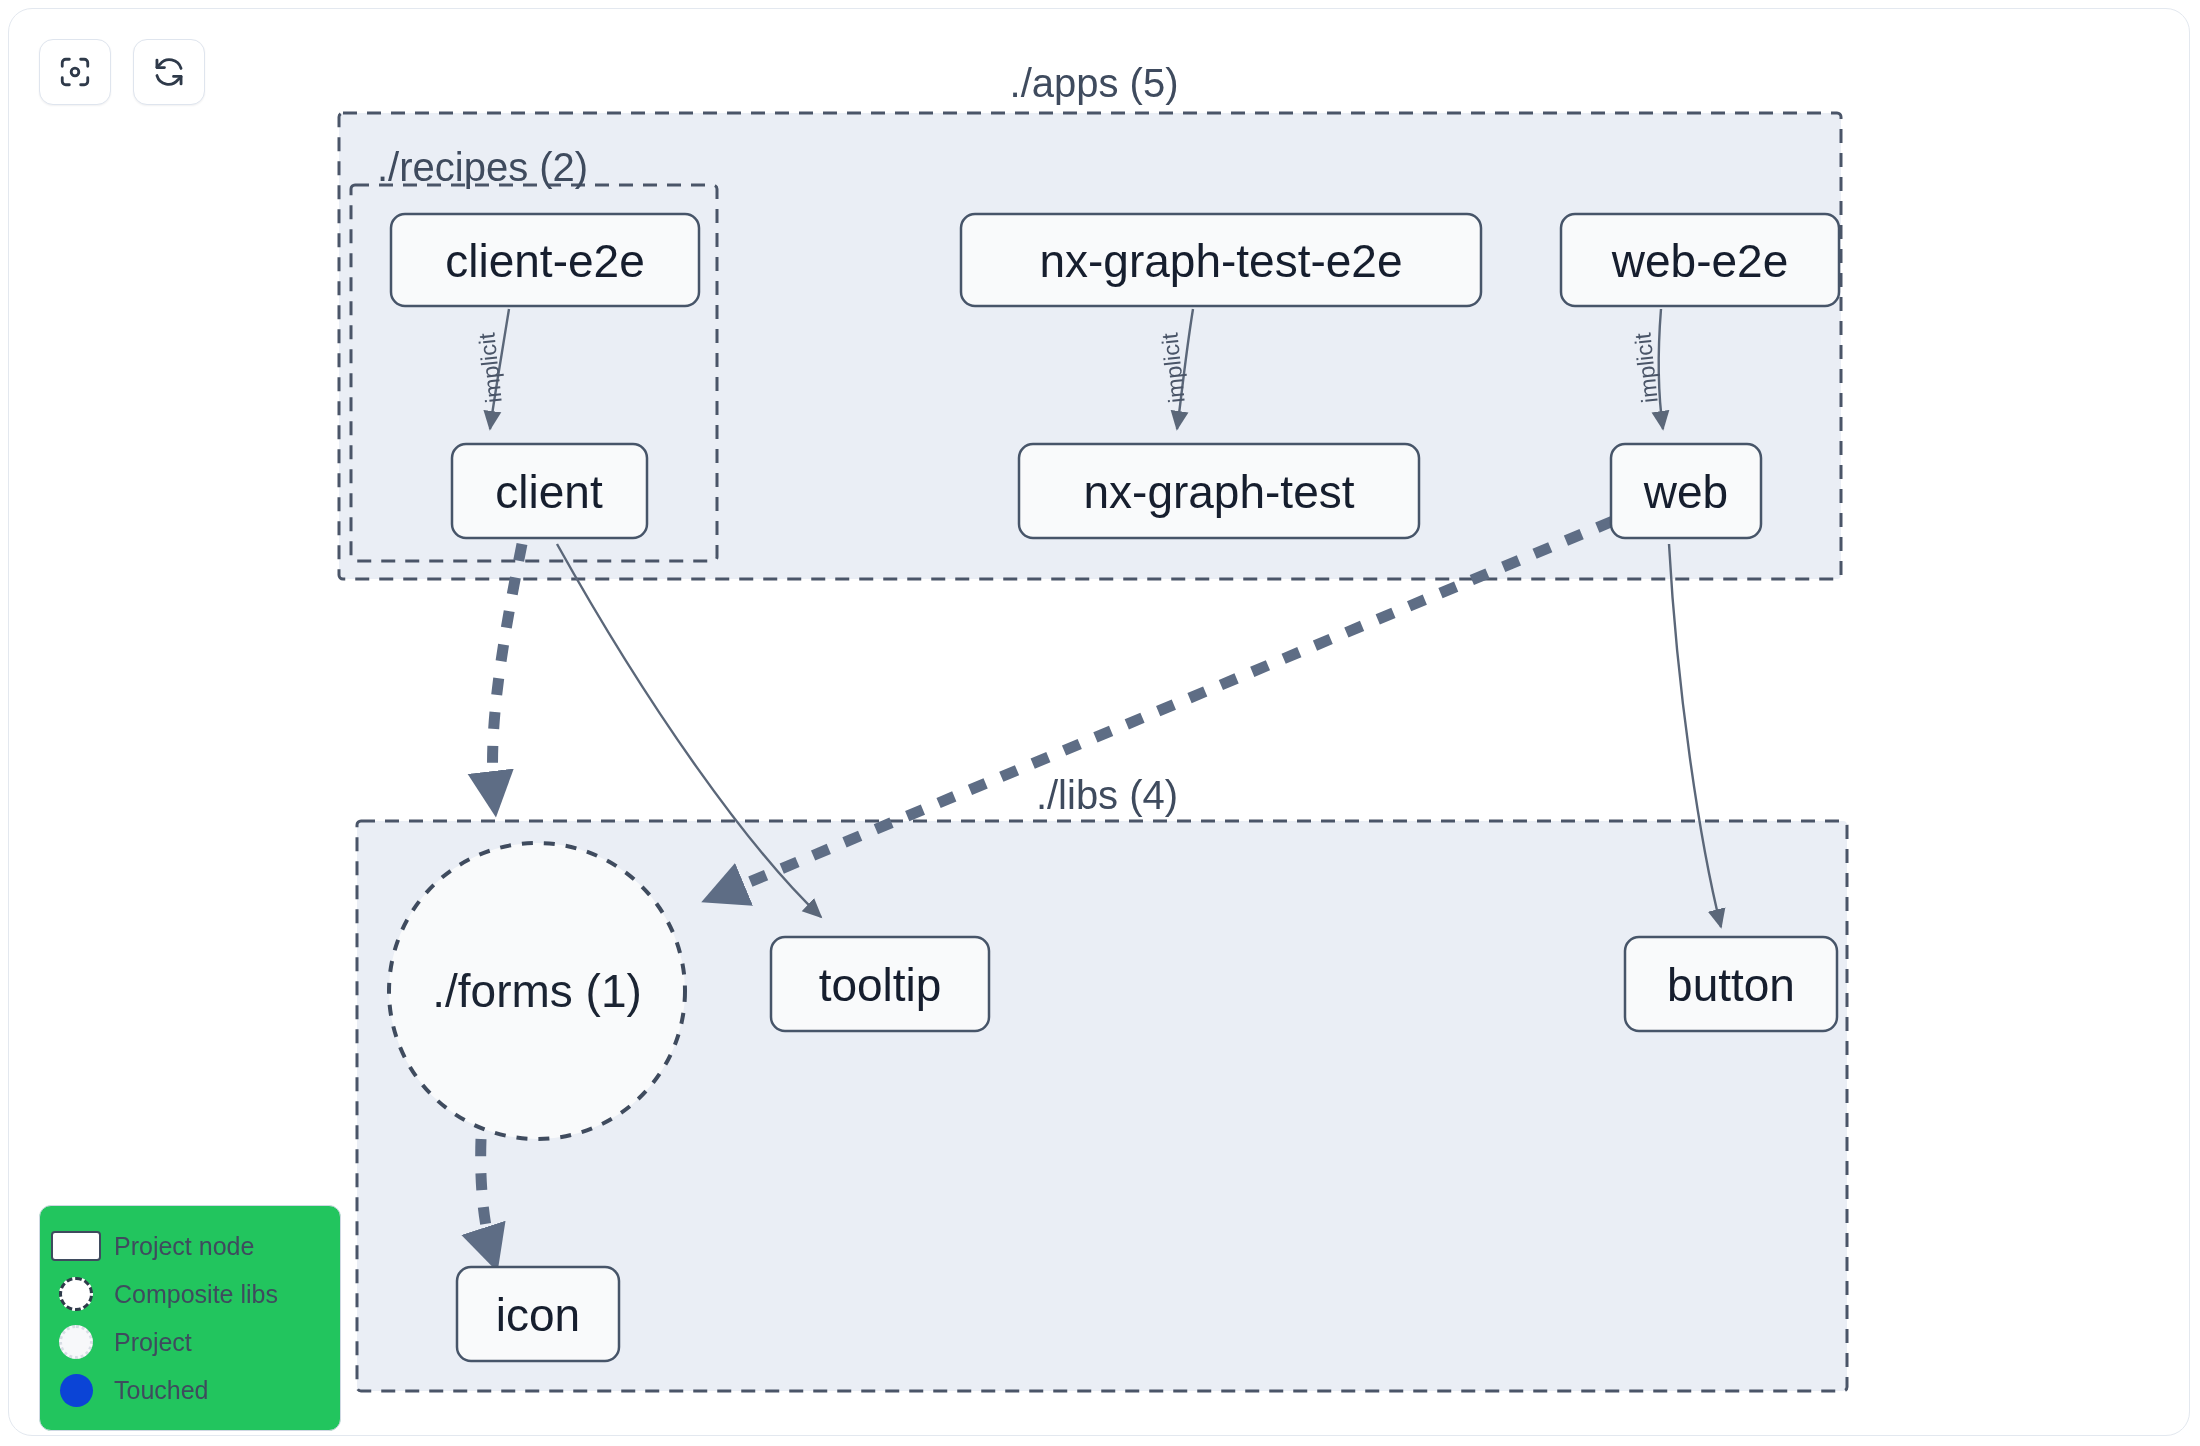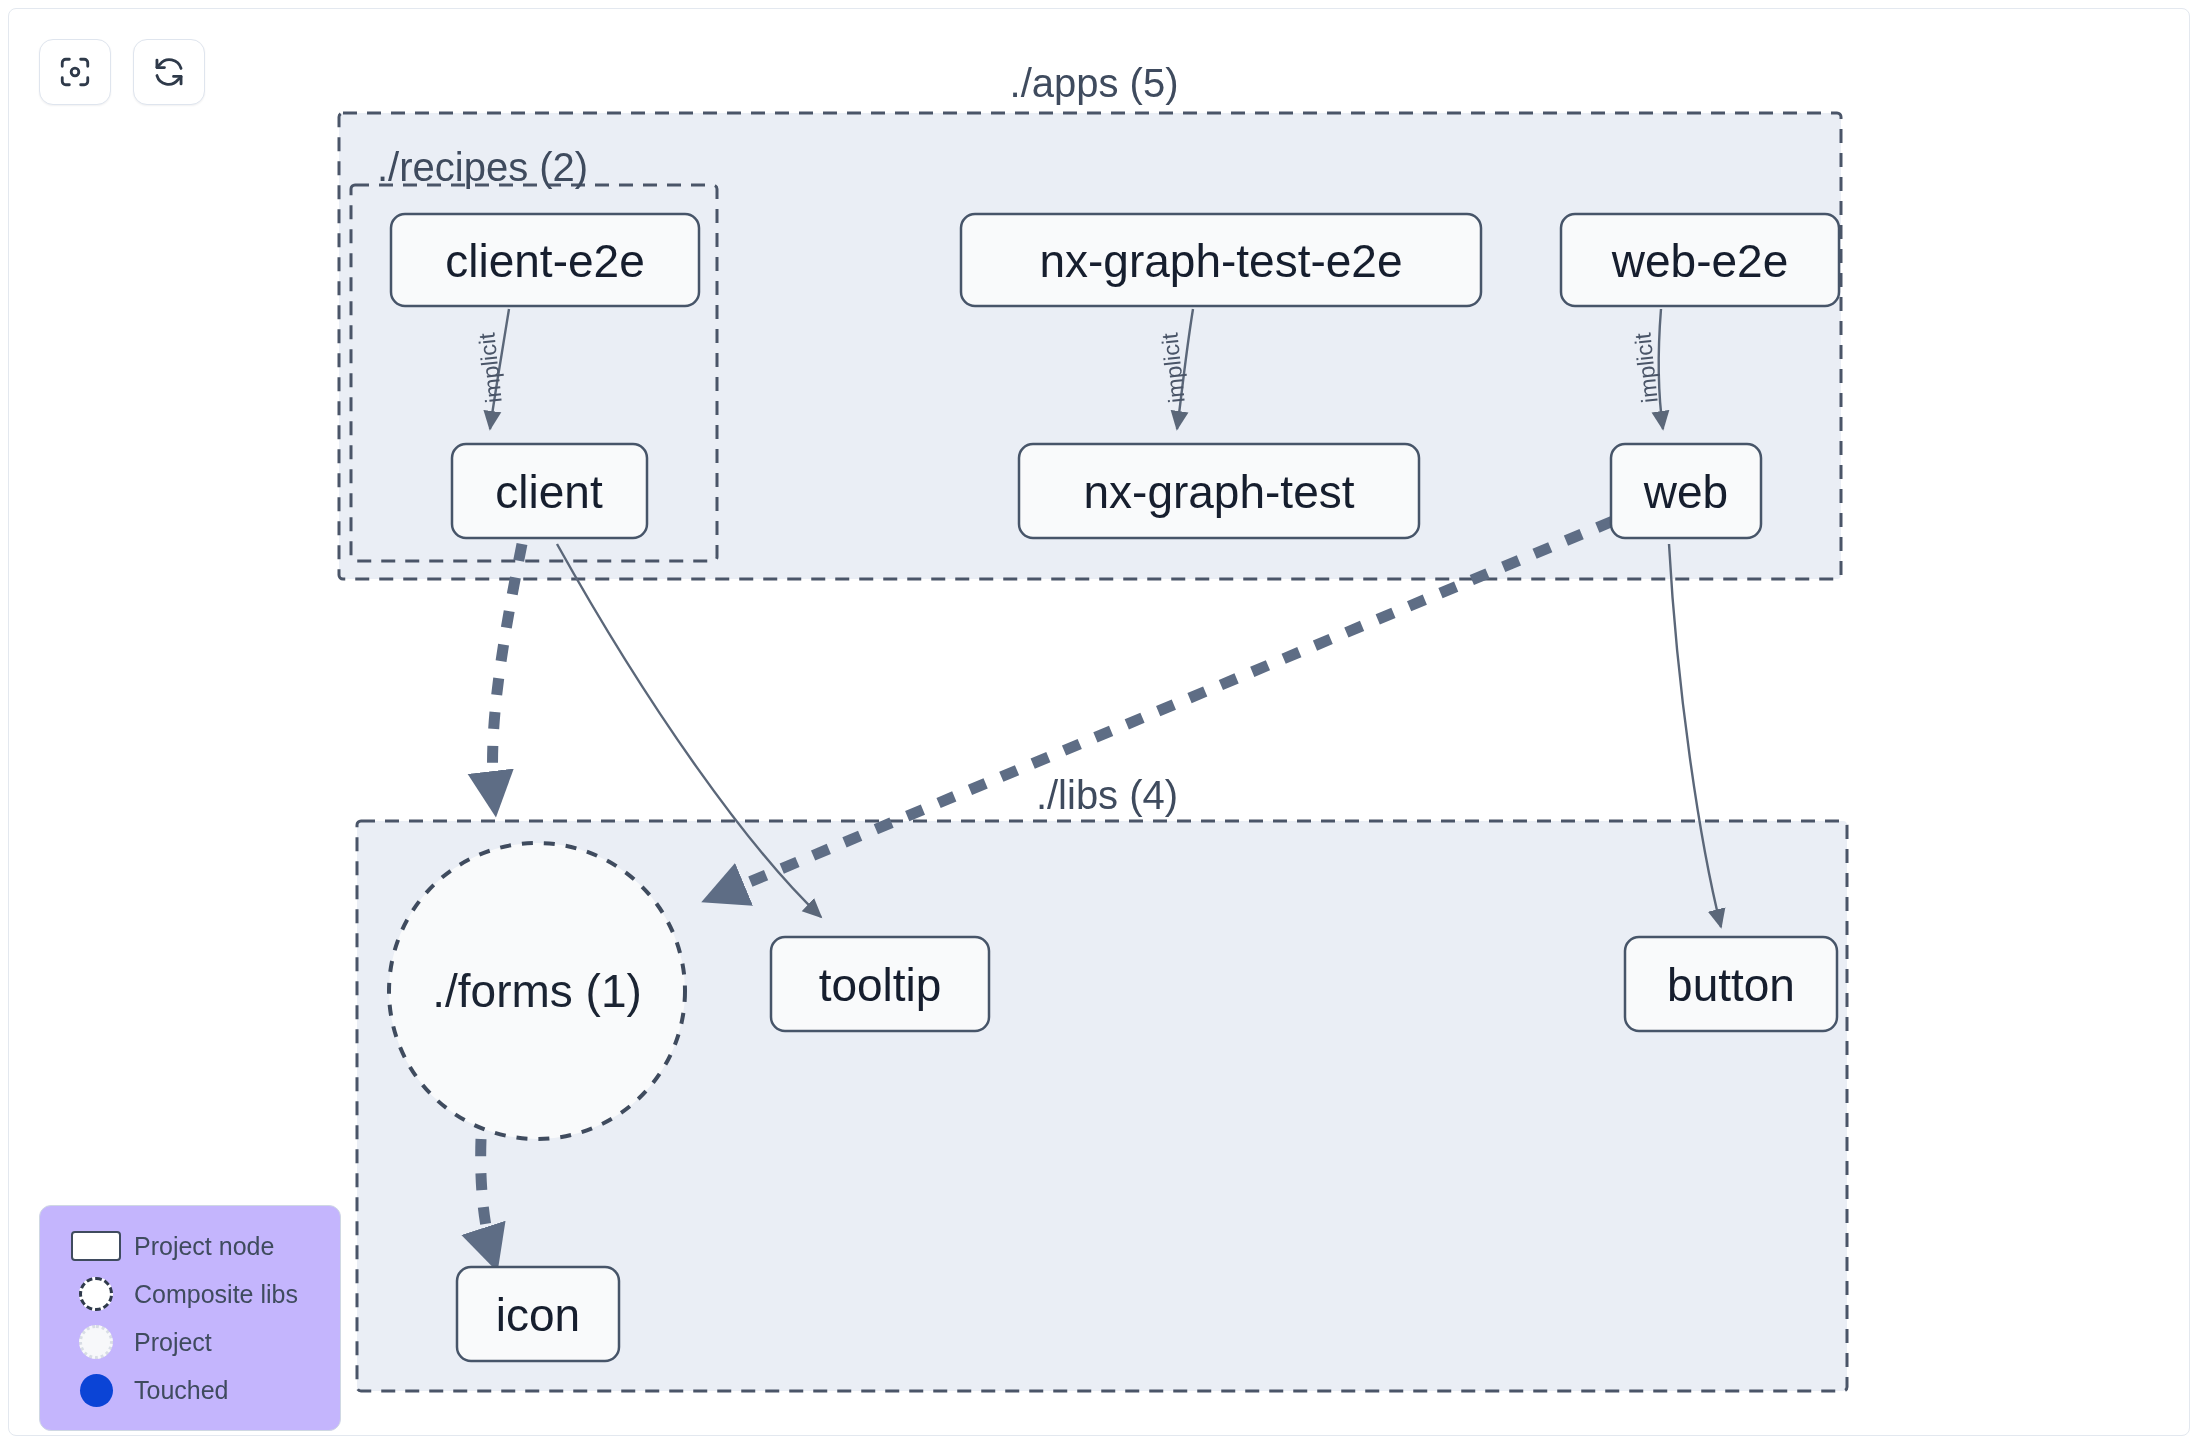--- a/index.html
+++ b/index.html
@@ -19,21 +19,21 @@
 
   
   .canvas-panel {
     position: absolute;
     left: 8px;
     top: 8px;
     width: 2182px;
     height: 1428px;
     background: #ffffff;
     border: 1px solid #e3e8ef;
-    border-radius: 8px;
+    border-radius: 24px;
     box-sizing: border-box;
     overflow: hidden;
   }
 
   
   .toolbar {
     position: absolute;
     left: 30px;
     top: 30px;
     display: flex;
@@ -122,24 +122,24 @@
     font-size: 23px;
     text-anchor: middle;
   }
 
   
   .legend {
     position: absolute;
     left: 30px;
     top: 1196px;
     width: 302px;
-    background: #c4b5fd;
+    background: #22c55e;
     border: 1px solid #cfd8e3;
     border-radius: 12px;
-    padding: 16px 28px;
+    padding: 16px 8px;
     box-sizing: border-box;
     z-index: 40;
   }
   .legend-row {
     display: flex;
     align-items: center;
     height: 48px;
   }
   .legend-swatch {
     width: 56px;

